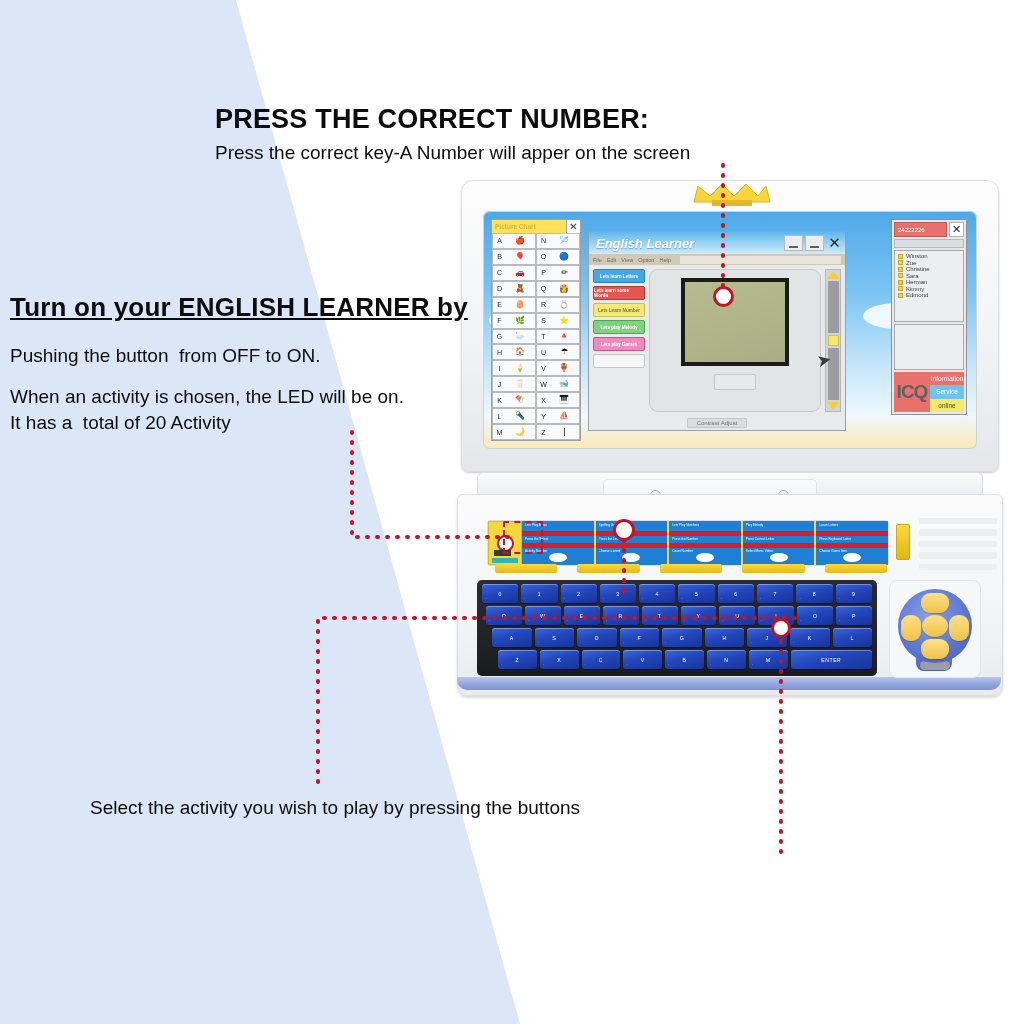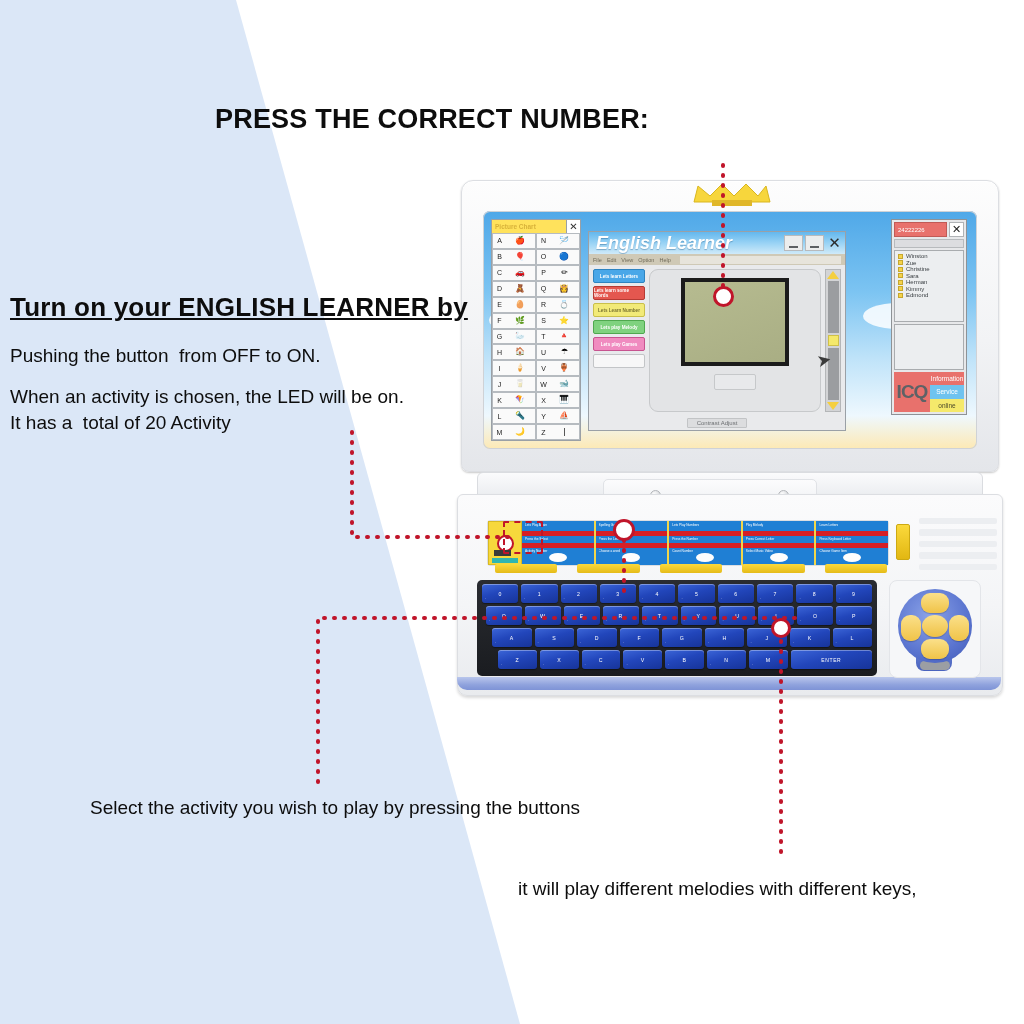--- a/index.html
+++ b/index.html
@@ -82,21 +82,21 @@
   .elwin{
     position:absolute;left:105px;top:20px;width:258px;height:200px;
     background:#e9eaec;border:1px solid #9aa0a6;box-sizing:border-box;
     display:flex;flex-direction:column;
   }
   .el-title{
     height:22px;background:linear-gradient(180deg,#63b7ee 0%,#9ed5f5 55%,#cfeaf9 100%);
     display:flex;align-items:center;padding-left:7px;
   }
   .el-title .t{
-    flex:1;color:#ffffff;font-style:italic;font-weight:bold;font-size:18px;
+    flex:1;color:#ffffff;font-style:italic;font-weight:bold;font-size:13px;
     text-shadow:0 1px 1px rgba(0,60,110,.35);
   }
   .el-btns{display:flex;gap:2px;padding-right:2px;align-items:center;}
   .wbtn{
     width:19px;height:16px;background:#eceded;border:1px solid #b7babd;
     display:flex;align-items:flex-end;justify-content:center;box-sizing:border-box;
   }
   .wbtn i{display:block;width:9px;height:2px;background:#5d6063;margin-bottom:2px;}
   .wbtn.close{width:17px;height:17px;background:transparent;border:none;color:#2b2b2b;
     font-size:15px;align-items:center;font-weight:400;}
@@ -674,23 +674,23 @@
       <path d="M624,530 L624,600"></path>
     </g>
   </svg>
 
   <div class="hotspot" style="left:713px;top:286px;width:21px;height:21px;"></div>
   <div class="hotspot" style="left:613px;top:519px;width:22px;height:22px;"></div>
   <div class="hotspot" style="left:771px;top:618px;width:20px;height:20px;"></div>
   <div class="dashbox" style="left:503px;top:521px;width:40px;height:33px;"></div>
 
   <div class="ann ann-h1" style="left:215px;top:104px;">PRESS THE CORRECT NUMBER:</div>
+  <div class="ann ann-p" style="left:215px;top:142px;">Press the correct key-A Number will apper on the screen</div>
 
   <div class="ann ann-h2" style="left:10px;top:292px;">Turn on your ENGLISH LEARNER by</div>
   <div class="ann ann-p" style="left:10px;top:345px;">Pushing the button  from OFF to ON.</div>
   <div class="ann ann-p" style="left:10px;top:386px;">When an activity is chosen, the LED will be on.</div>
   <div class="ann ann-p" style="left:10px;top:412px;">It has a  total of 20 Activity</div>
 
   <div class="ann ann-p" style="left:90px;top:785px;margin-top:12px;">Select the activity you wish to play by pressing the buttons</div>
 
-  <div class="ann ann-p" style="left:518px;top:878px;">it will play different melodies with different keys,</div>
 
 </div>
 
 </body></html>

